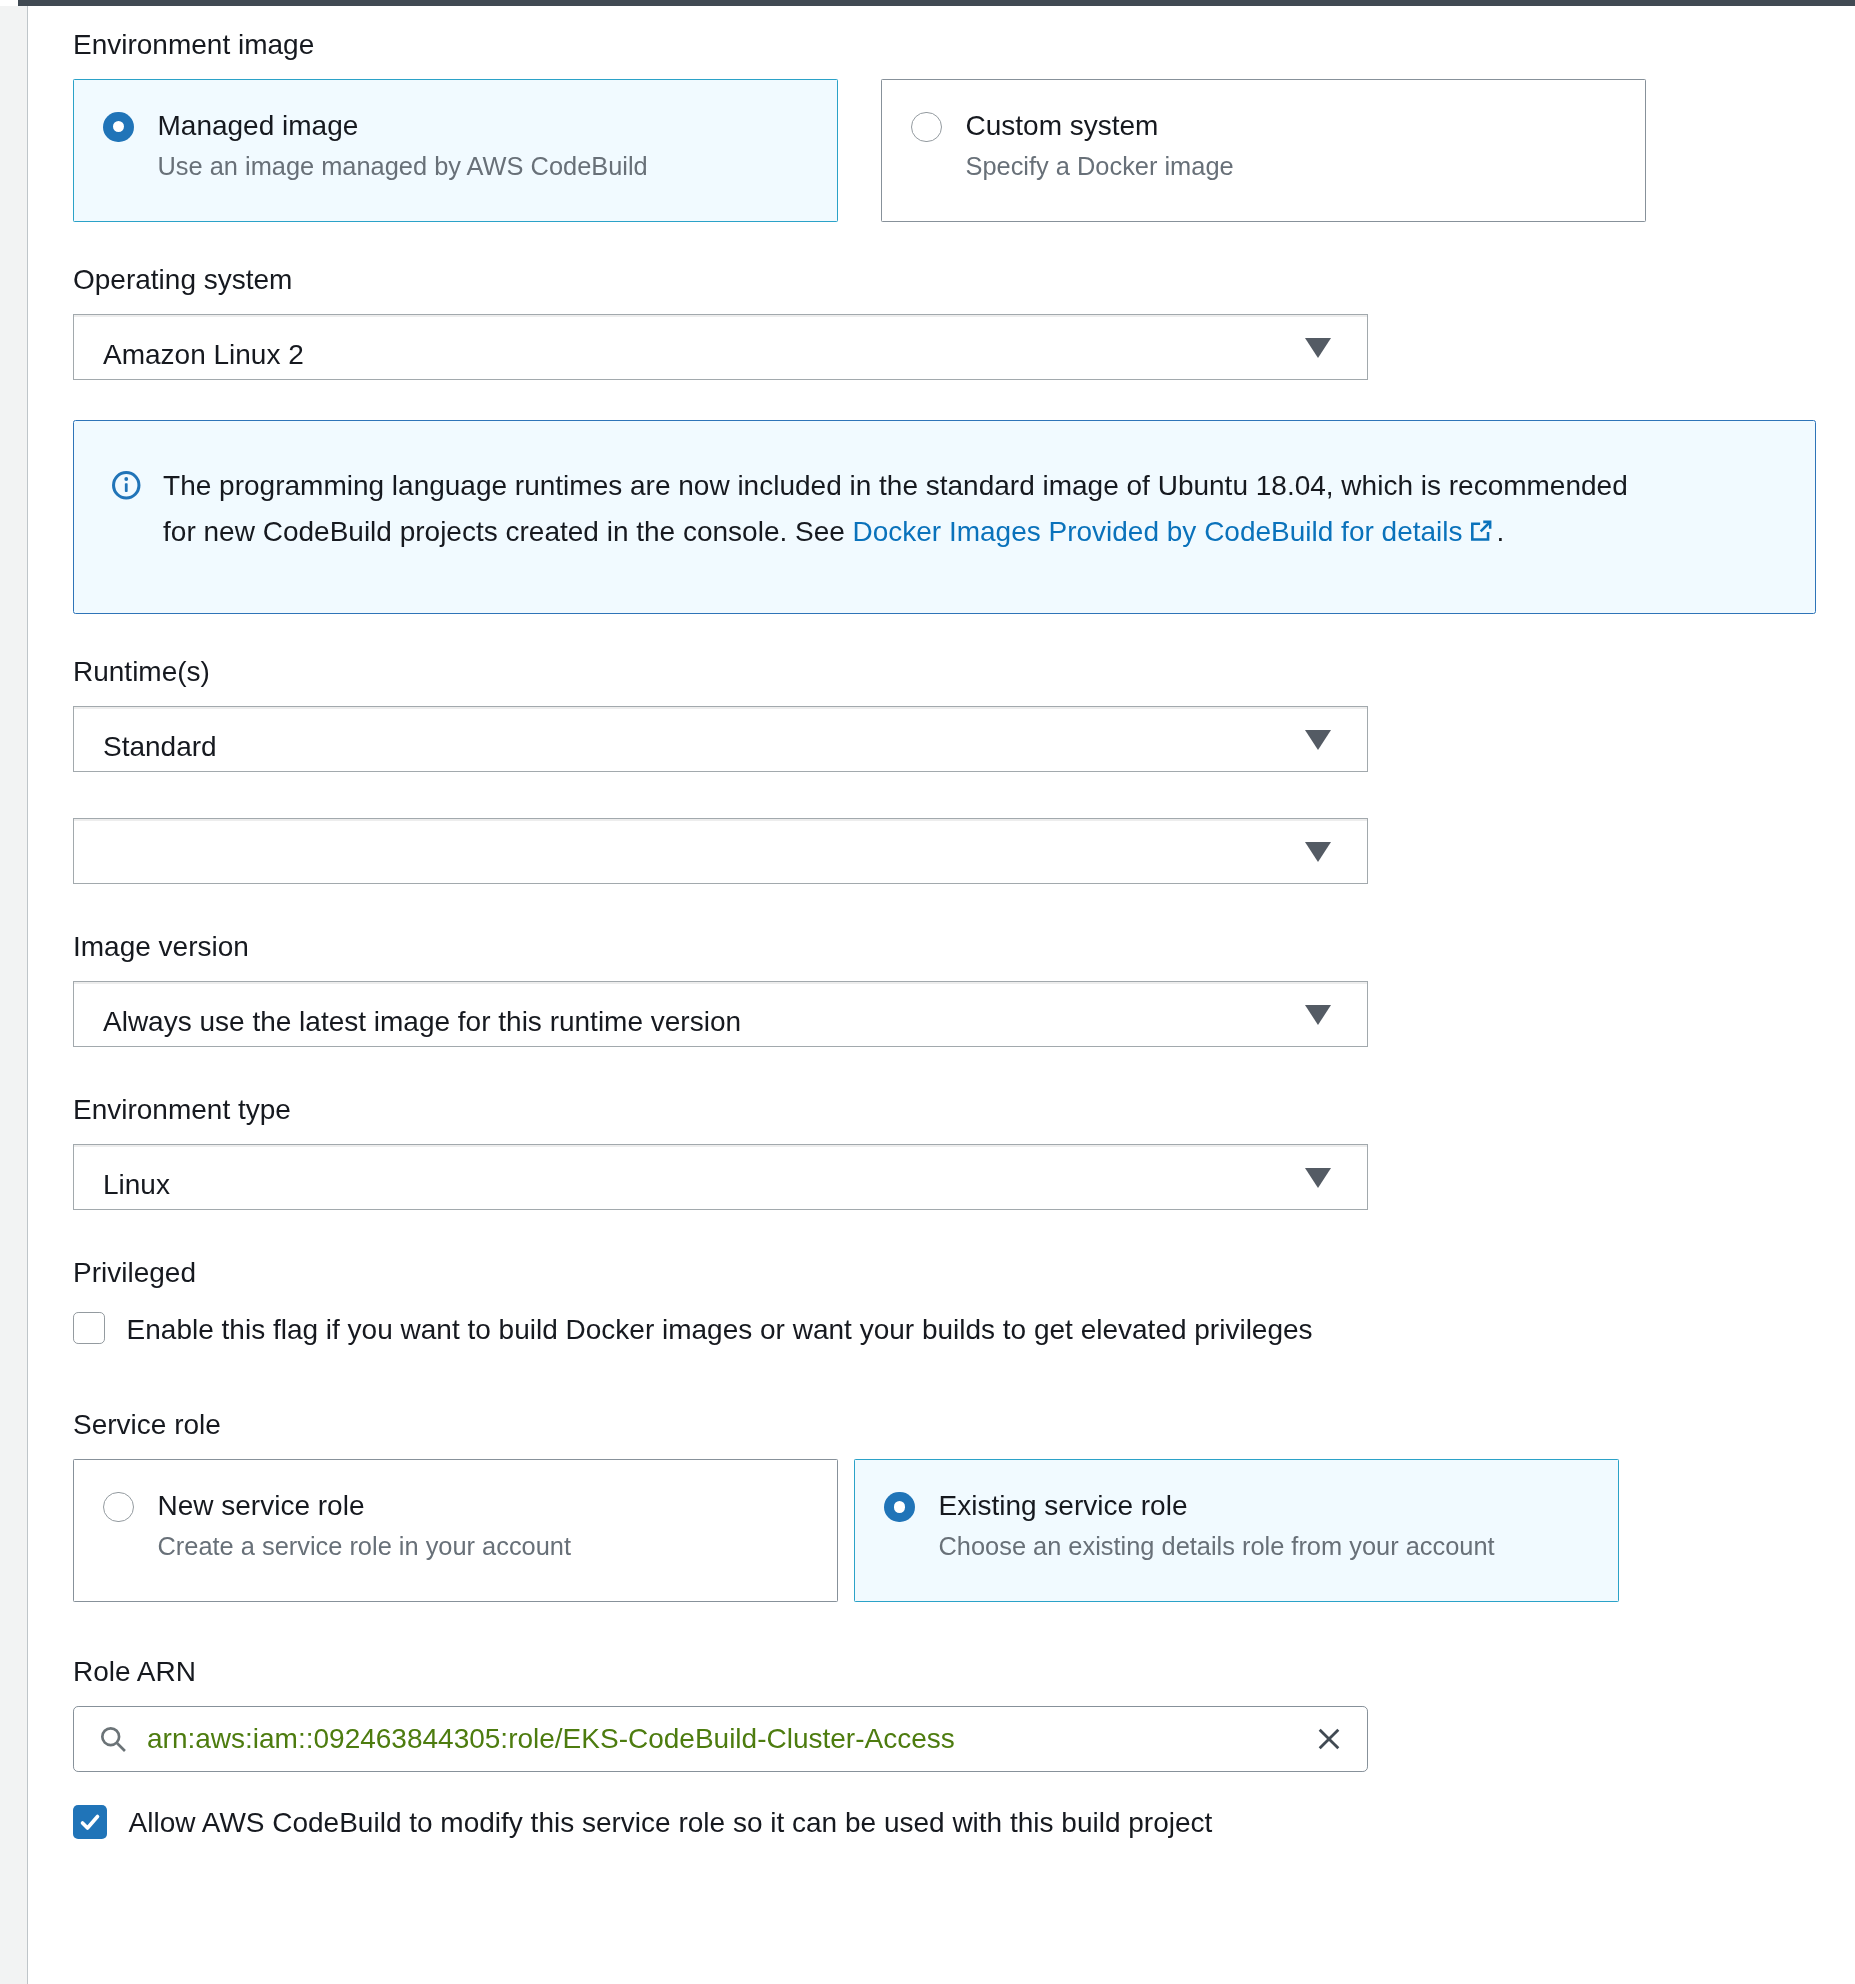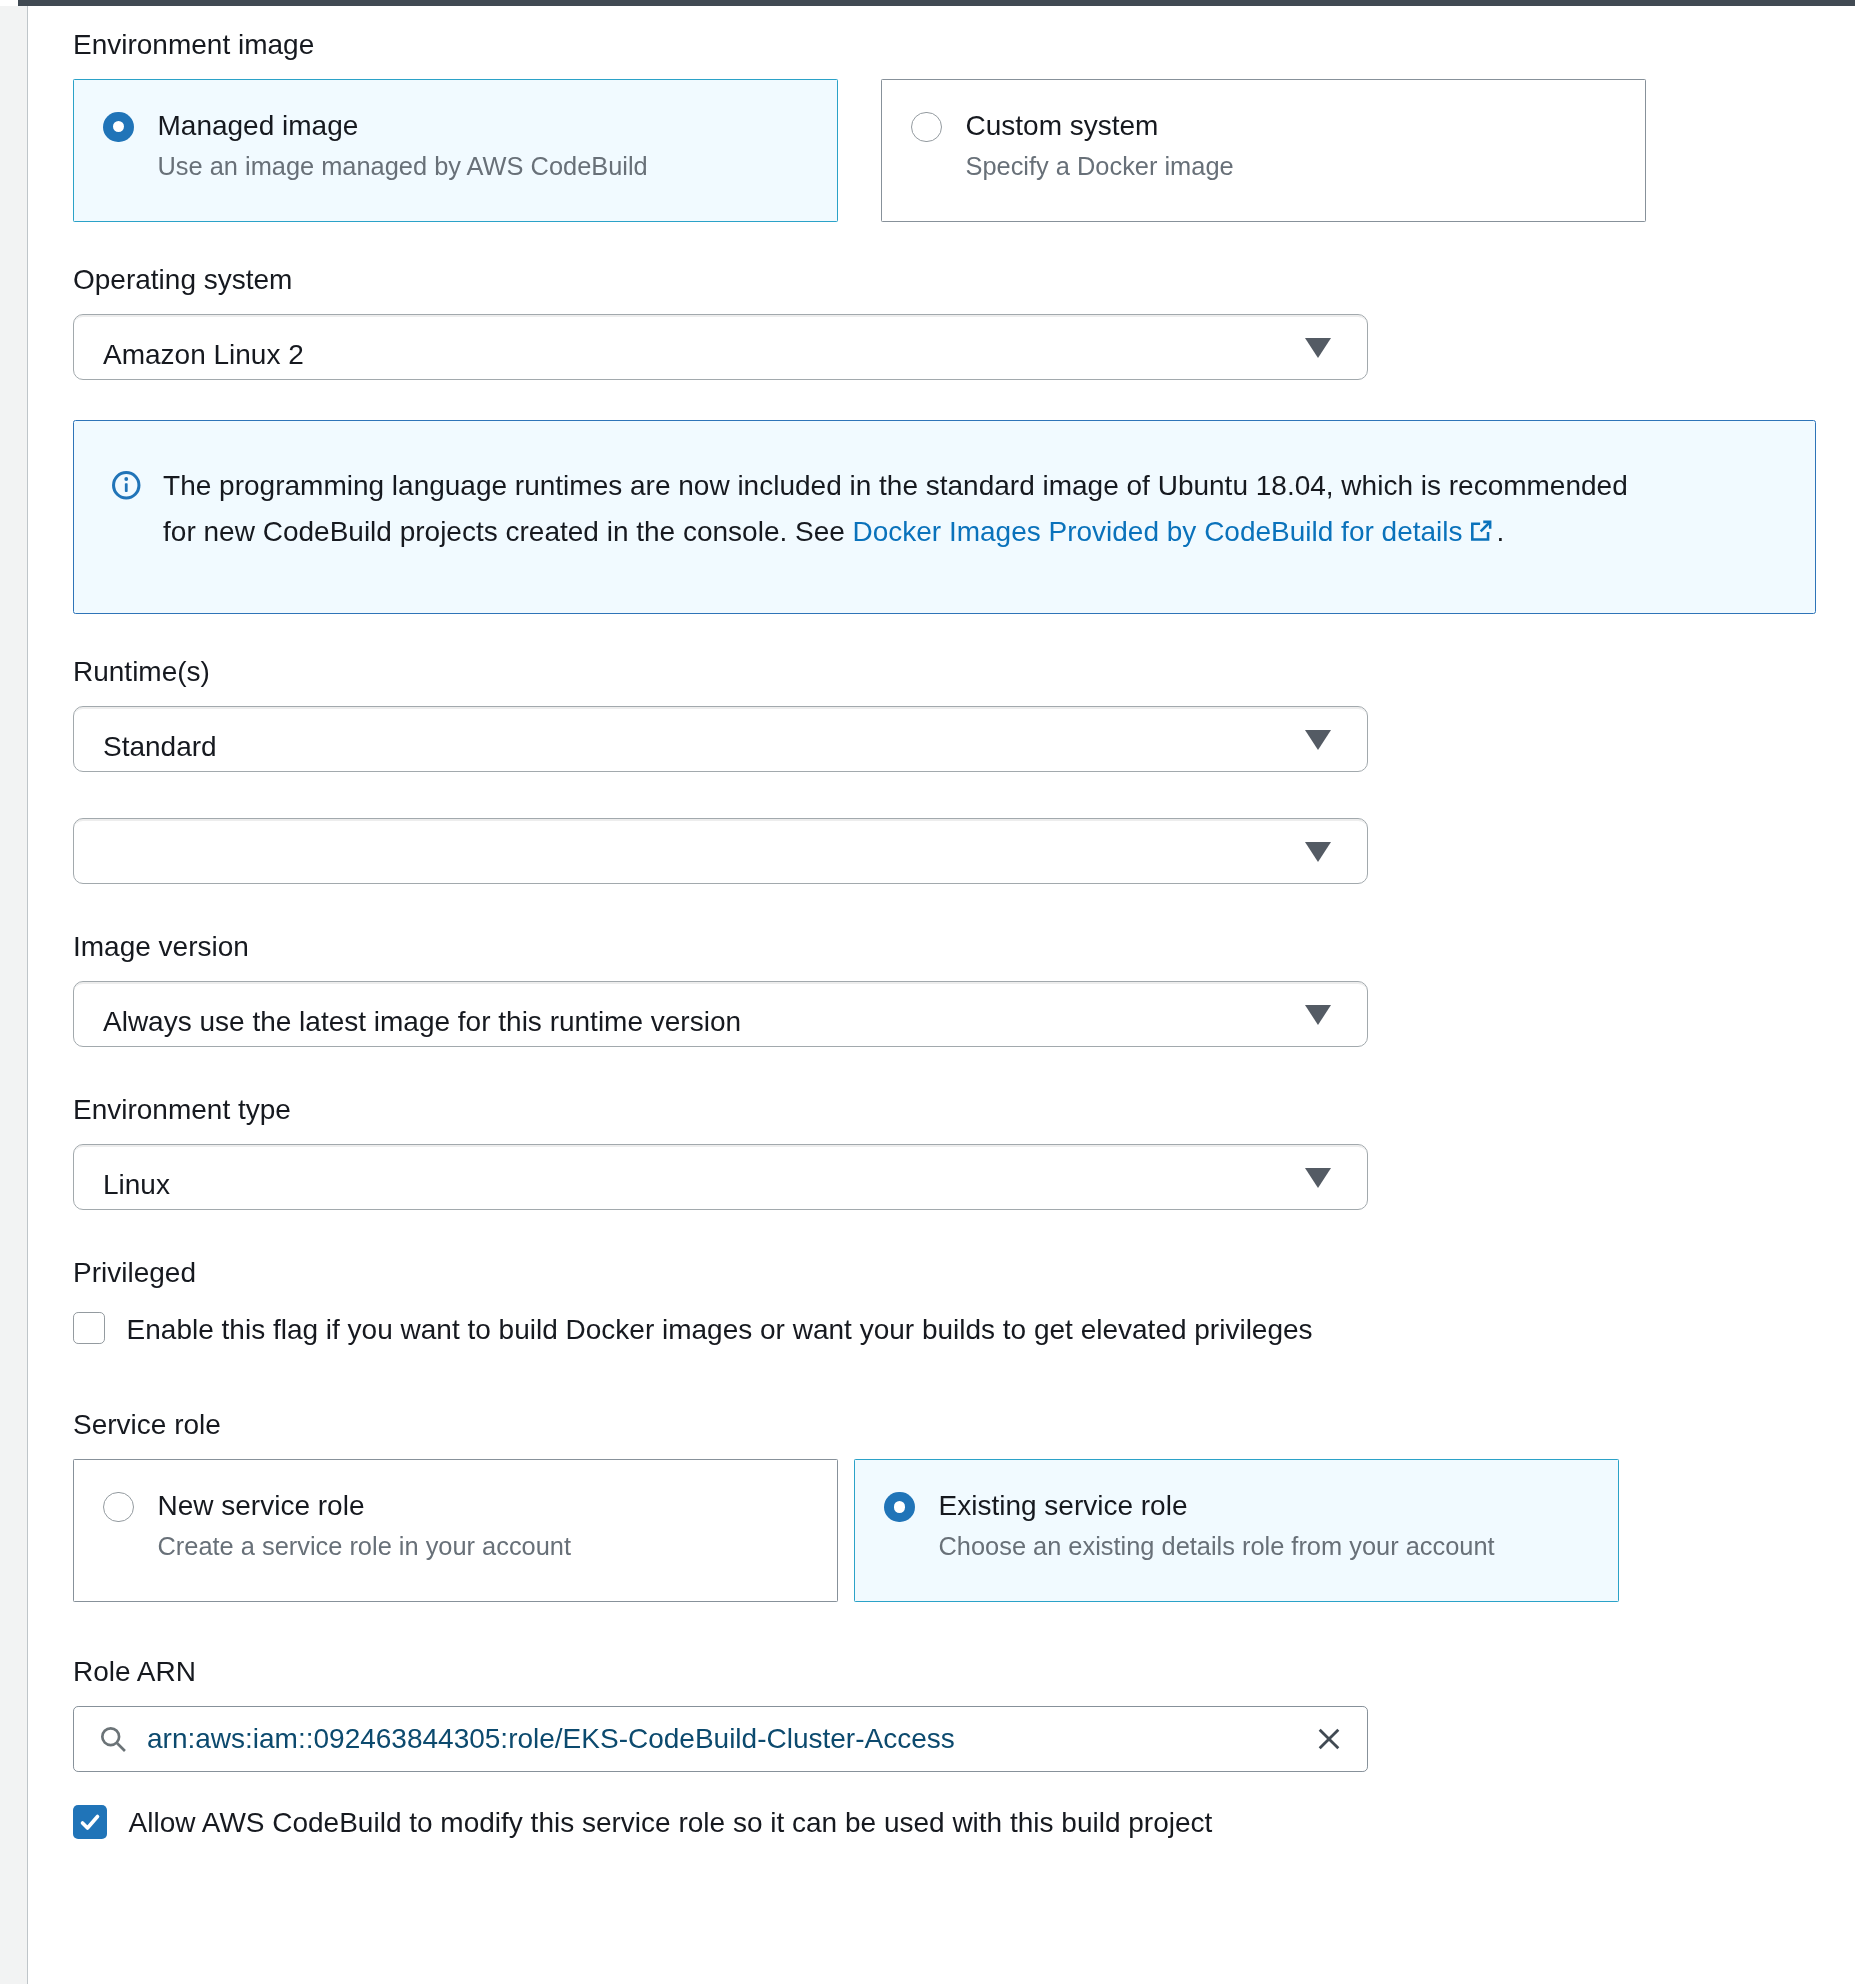--- a/index.html
+++ b/index.html
@@ -32,21 +32,21 @@
   .card-desc  { font-size:25.4px; line-height:30.5px; color:#687078; margin-top:7.6px; }
 
   .radio { width:30.5px; height:30.5px; border-radius:50%; box-sizing:border-box; flex:none; margin-top:2.5px; position:relative; }
   .radio.on  { background:#2074b8; }
   .radio.on::after { content:""; position:absolute; width:11.4px; height:11.4px; background:#fff; border-radius:50%; top:9.5px; left:9.5px; }
   .radio.off { background:#fff; border:1.9px solid #949ba0; }
 
   .field { margin-bottom:46px; }
   .select {
     box-sizing:border-box; width:1295px; height:66px;
-    border:1.3px solid #a2a9ad; border-radius:10px; background:#fff;
+    border:1.3px solid #a2a9ad; border-radius:0; background:#fff;
     display:flex; align-items:center; padding:16px 70px 0 29px;
     position:relative; cursor:pointer;
     box-shadow: inset 0 3.2px 0 -1.3px rgba(0,0,0,0.07);
   }
   .select-value { font-size:28px; white-space:nowrap; }
   .caret {
     position:absolute; right:36px; top:50%; margin-top:-9.5px;
     width:0; height:0;
     border-left:13.3px solid transparent; border-right:13.3px solid transparent;
     border-top:20.3px solid #545b64;
@@ -75,21 +75,21 @@
   }
   .cb-label { font-size:28px; line-height:46px; max-width:1193px; }
 
   .search {
     box-sizing:border-box; width:1295px; height:66px;
     border:1.9px solid #87919a; border-radius:5.1px; background:#fff;
     display:flex; align-items:center; padding:0 24px 0 24px; gap:16.5px;
   }
   .search-input {
     border:none; outline:none; flex:1; font-size:28px;
-    font-family:"Liberation Sans", sans-serif; color:#0c4a6e; background:transparent;
+    font-family:"Liberation Sans", sans-serif; color:#4d7c0f; background:transparent;
     min-width:0;
   }
   .clear-btn { flex:none; display:flex; align-items:center; cursor:pointer; margin-left:auto; }
   .bottom-row { margin-top:28px; }
 </style>
 </head>
 <body>
 
 <div class="topbar"></div>
 <div class="rail"></div>

